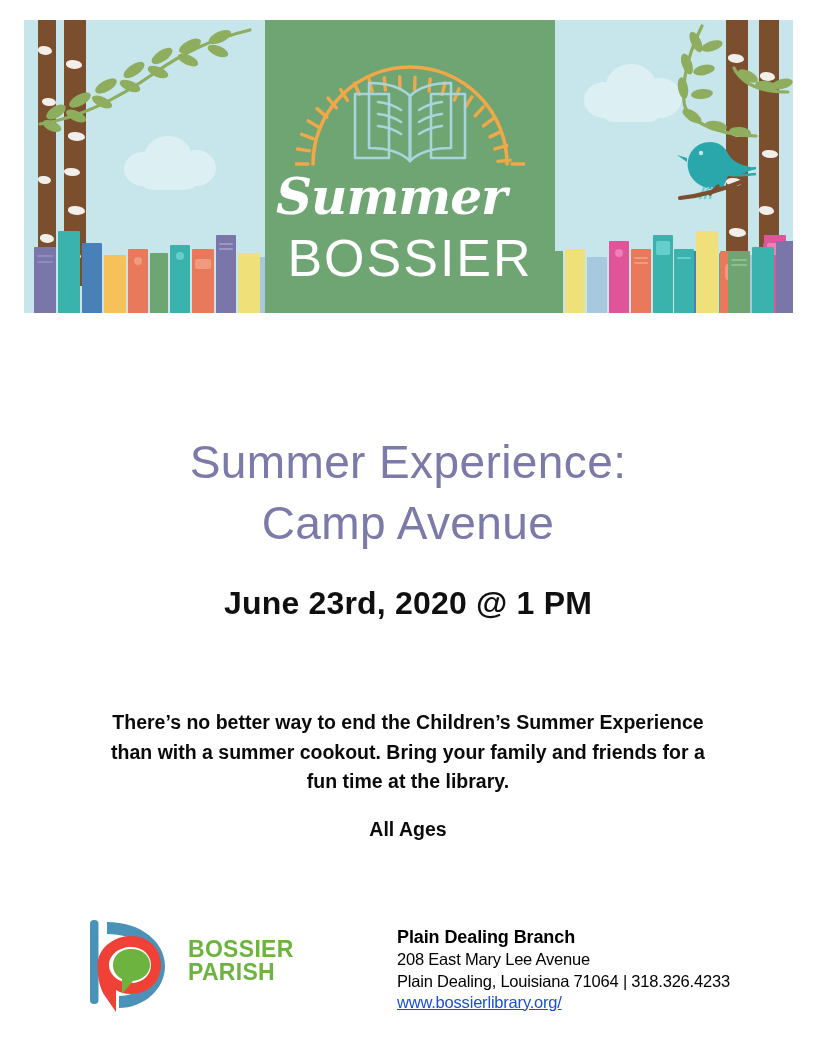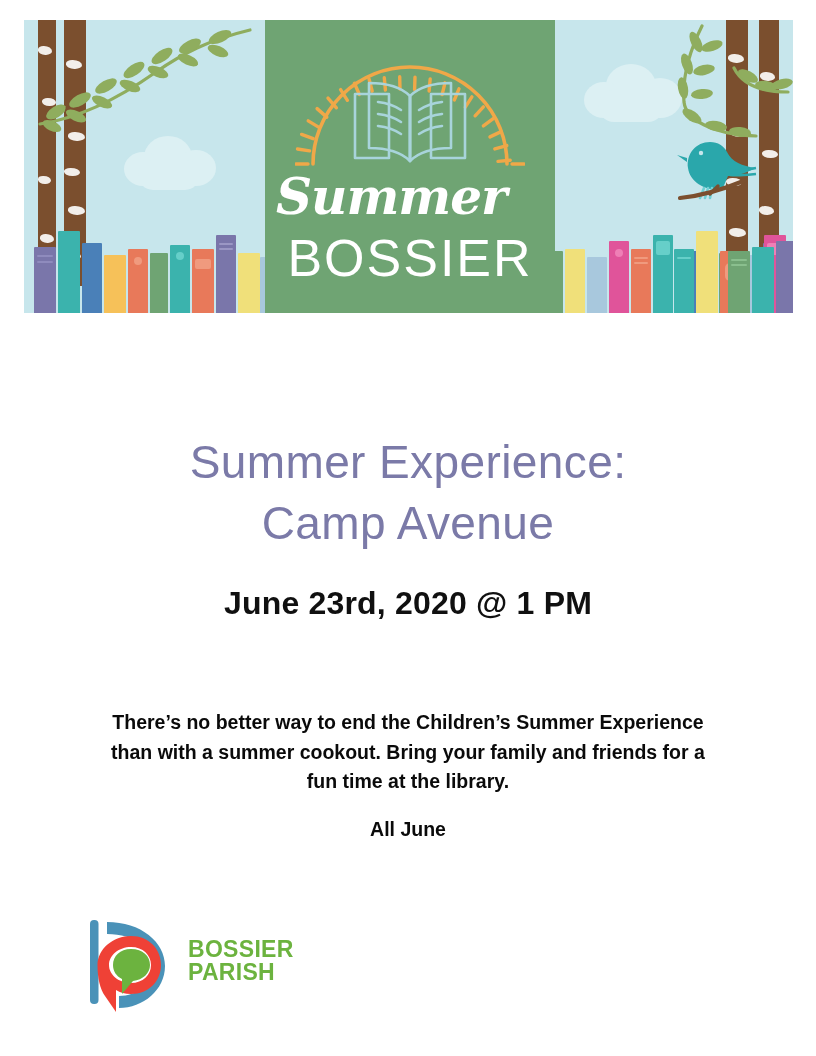--- a/index.html
+++ b/index.html
@@ -376,33 +376,39 @@
 
 <div id="title">
   <div>Summer Experience:</div>
   <div>Camp Avenue</div>
 </div>
 
 <div id="datetime">June 23rd, 2020 @ 1 PM</div>
 
 <div id="bodytext">There’s no better way to end the Children’s Summer Experience than with a summer cookout. Bring your family and friends for a fun time at the library.</div>
 
-<div id="ages">All June</div>
+<div id="ages">All Ages</div>
 
 <div id="footer">
 
   <div id="logoWrap">
     <svg id="logoMark" viewBox="0 0 100 100">
 
       <rect x="5" y="4" width="8.5" height="84" rx="4" fill="#4a92b8"></rect>
 
       <path d="M22 6 C56 6 80 26 80 50 C80 74 58 92 34 92 L34 80 C52 80 68 68 68 50 C68 32 50 18 22 18 Z" fill="#4a92b8"></path>
 
       <path d="M46 20 C64 20 76 33 76 49 C76 65 64 78 46 78 C40 78 35 76.5 31 74 L31 96 L20 80 C15 73 12.5 62 12.5 49 C12.5 33 28 20 46 20 Z M46 31 C34 31 24 39 24 49 C24 59 34 67 46 67 C58 67 66 59 66 49 C66 39 58 31 46 31 Z" fill="#ef4136"></path>
 
       <path d="M46 33 C58 33 65 40 65 49 C65 57 58 64 48 65 L37 78 L37 63 C31 60 28 55 28 49 C28 40 35 33 46 33 Z" fill="#6cb33f"></path>
     </svg>
     <div id="logoText">
       <div class="lt1">BOSSIER PARISH</div>
     </div>
   </div>
 
+  <div id="addr">
+    <div id="branchName">Plain Dealing Branch</div>
+    <div class="addrline">208 East Mary Lee Avenue</div>
+    <div class="addrline">Plain Dealing, Louisiana 71064 | 318.326.4233</div>
+    <a id="website" href="#">www.bossierlibrary.org/</a>
+  </div>
 </div>
 
 </body></html>

